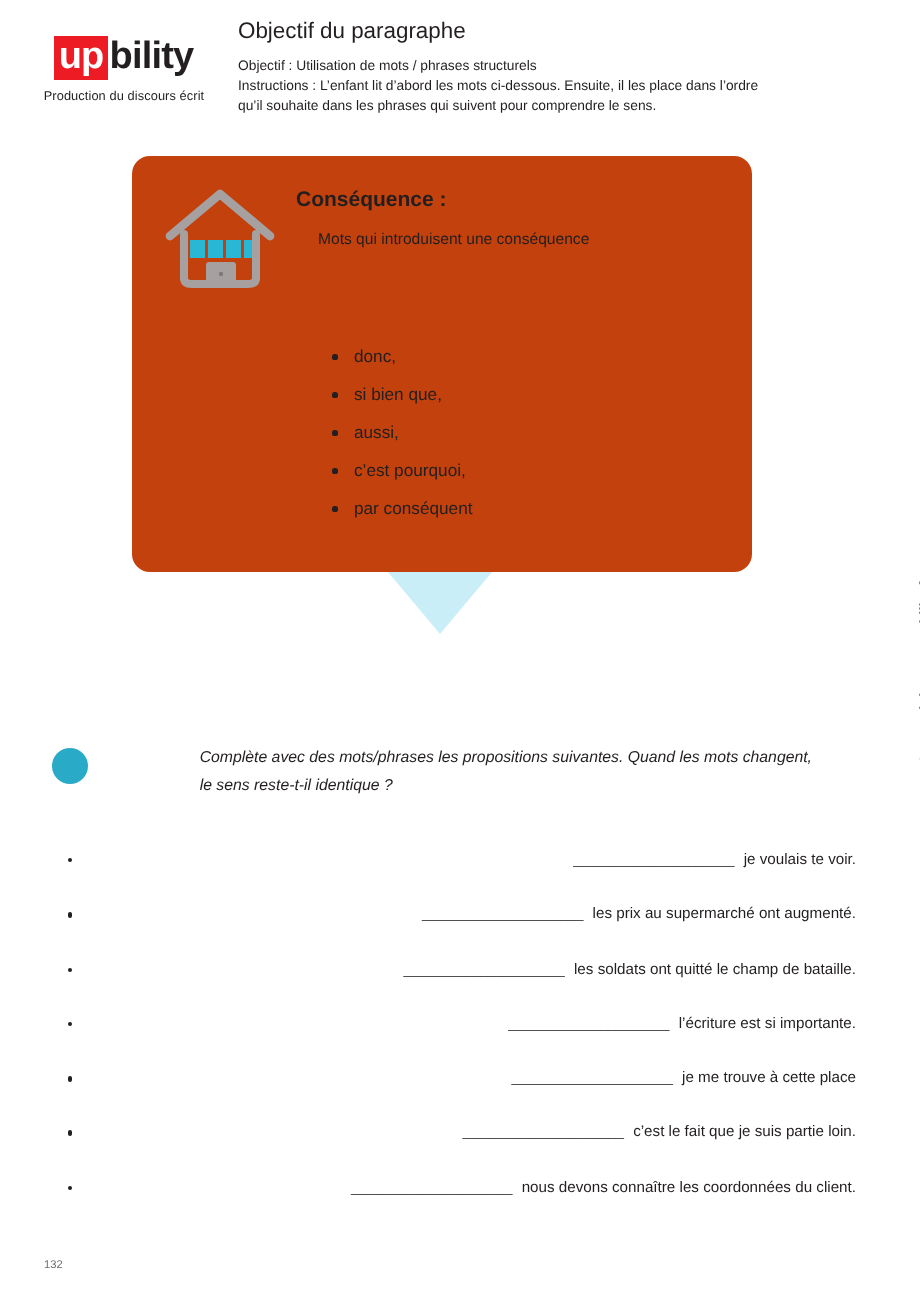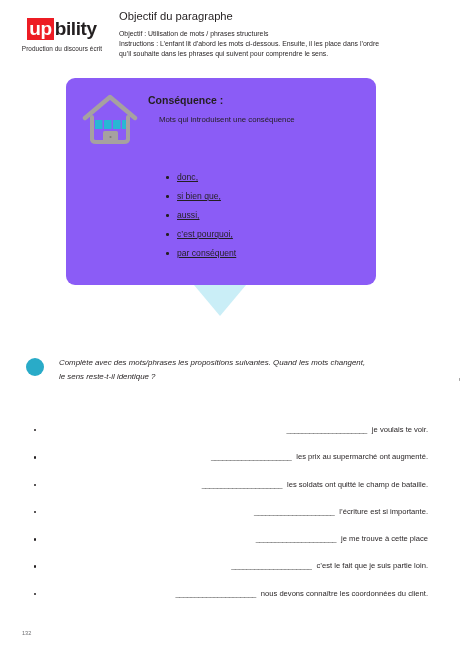--- a/index.html
+++ b/index.html
@@ -83,21 +83,21 @@
   }
 
   
   .bubble-wrap {
     position: absolute;
     left: 66px;
     top: 78px;
     width: 310px;
   }
   .bubble {
-    background: #8b5cf6;
+    background: #c2410c;
     border-radius: 9px;
     padding: 14px 16px 18px 16px;
     position: relative;
     min-height: 175px;
     box-sizing: border-box;
   }
   .bubble-tail {
     position: absolute;
     left: 128px;
     top: 100%;
@@ -130,21 +130,20 @@
   .bubble-sub {
     font-size: 7.8px;
     color: #231f20;
     padding-left: 11px;
   }
 
   .word-list {
     list-style: none;
     margin: 22px 0 0 0;
     padding: 0 0 0 84px;
-    text-decoration: underline;
   }
   .word-list li {
     font-size: 8.6px;
     color: #231f20;
     margin-bottom: 9px;
     position: relative;
     padding-left: 11px;
   }
   .word-list li::before {
     content: "";
@@ -154,24 +153,25 @@
     width: 2.6px;
     height: 2.6px;
     border-radius: 50%;
     background: #231f20;
   }
 
   
   .prompt {
     position: absolute;
     left: 26px;
-    top: 356px;
+    top: 372px;
     width: 380px;
     display: flex;
     align-items: flex-start;
+    justify-content: space-between;
   }
   .prompt-dot {
     width: 18px;
     height: 18px;
     min-width: 18px;
     border-radius: 50%;
     background: #29abc8;
     margin-top: 2px;
   }
   .prompt-text {

